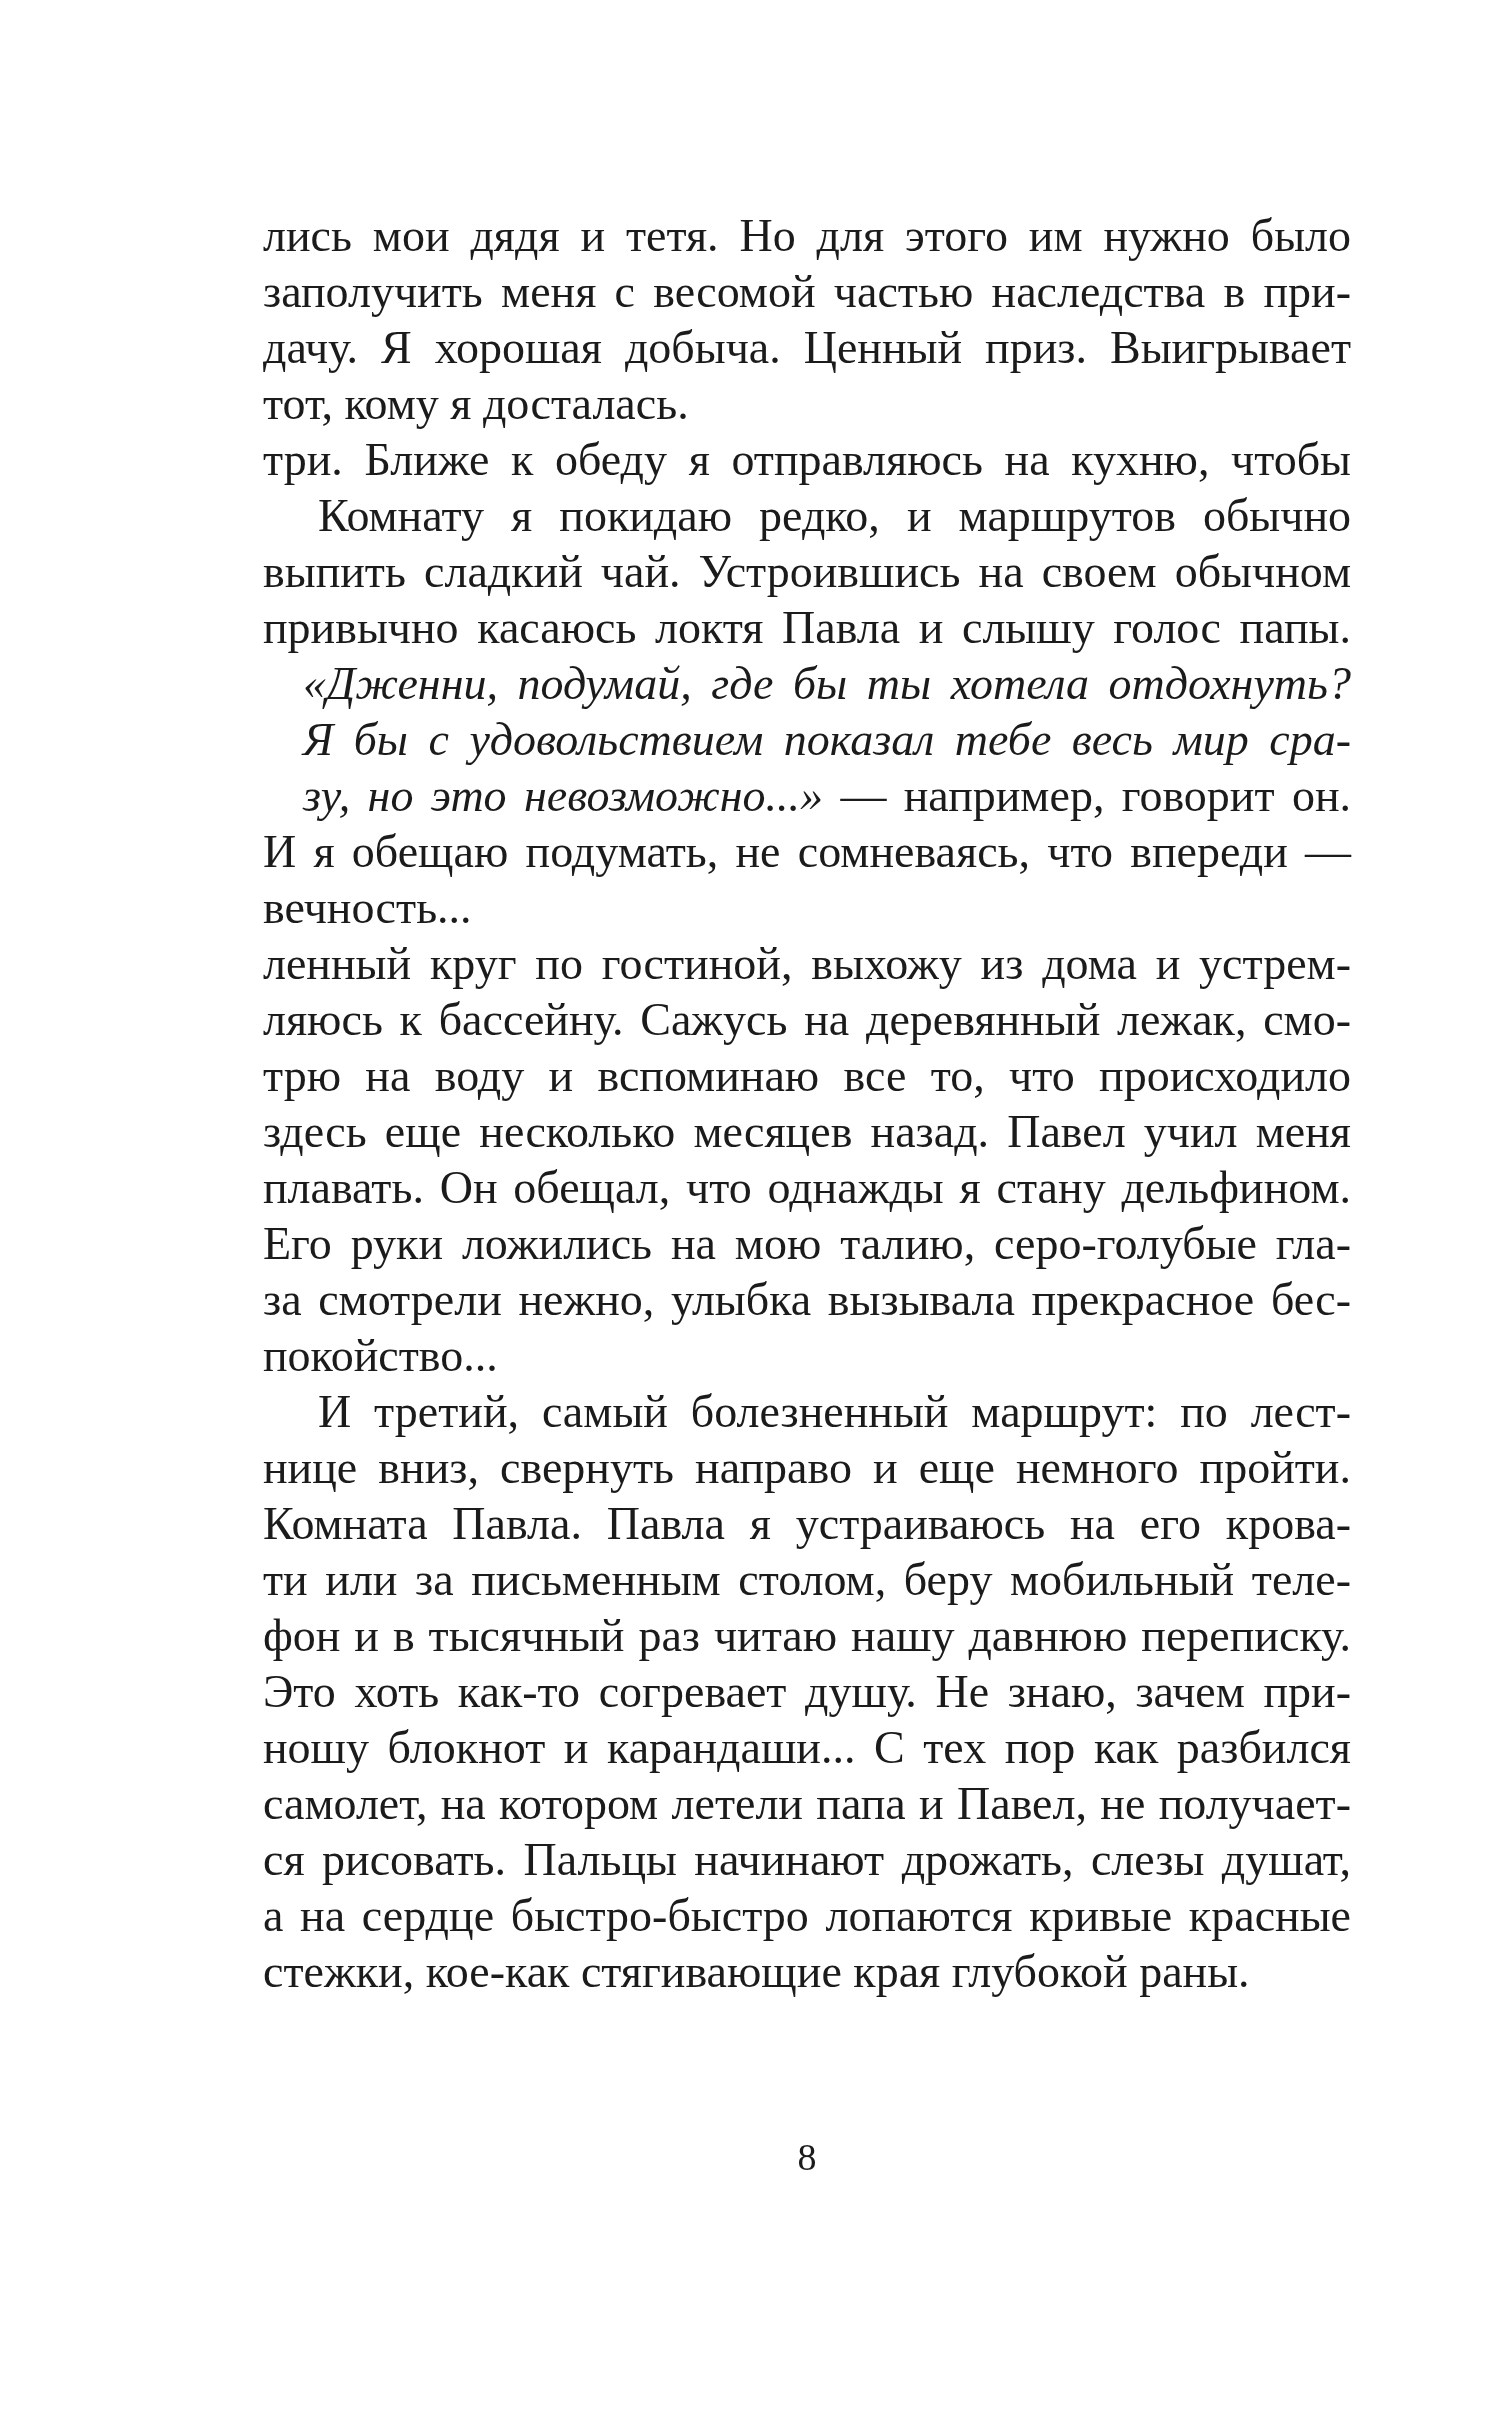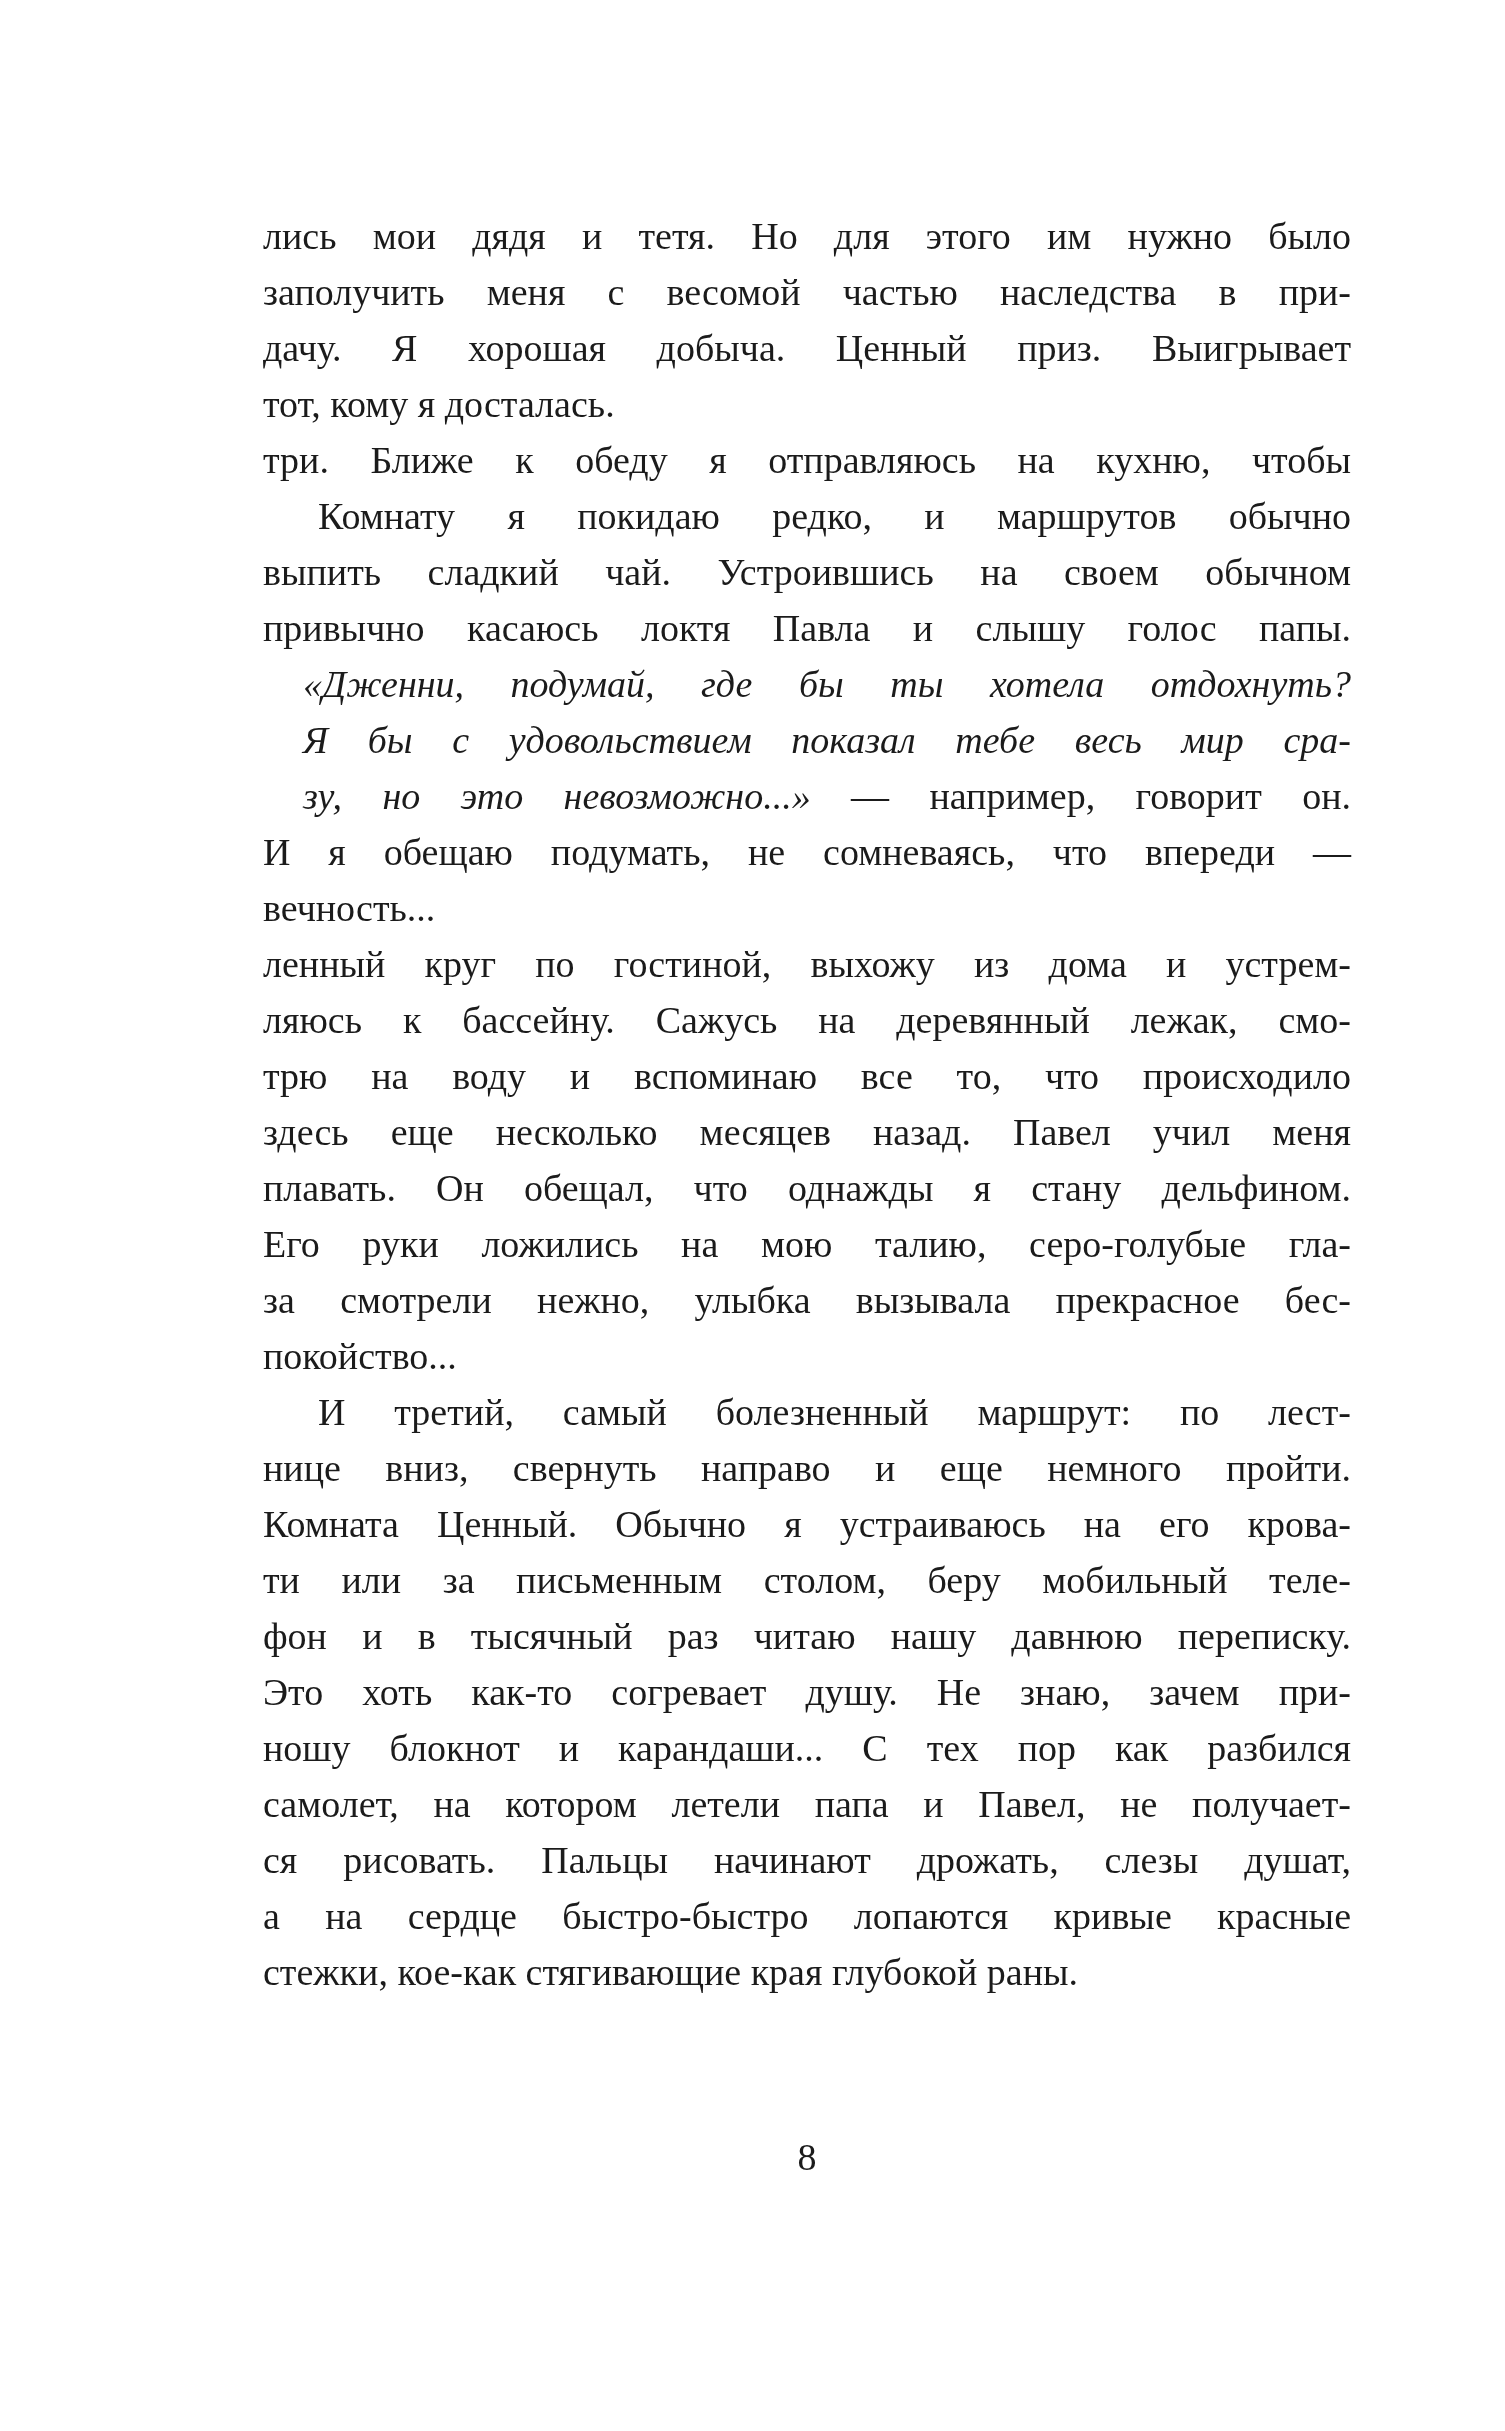--- a/index.html
+++ b/index.html
@@ -17,21 +17,21 @@
   .page {
     position: absolute;
     inset: 0;
     background: #ffffff;
   }
   .text-block {
     position: absolute;
     left: 263px;
     top: 208px;
     width: 1088px;
-    font-size: 38px;
+    font-size: 46px;
     line-height: 56px;
   }
   .paragraph {
     margin: 0;
     padding: 0;
   }
   .line {
     text-align: justify;
     text-align-last: justify;
     white-space: normal;
@@ -85,21 +85,21 @@
         <div class="line"><span>трю на воду и вспоминаю все то, что происходило</span></div>
         <div class="line"><span>здесь еще несколько месяцев назад. Павел учил меня</span></div>
         <div class="line"><span>плавать. Он обещал, что однажды я стану дельфином.</span></div>
         <div class="line"><span>Его руки ложились на мою талию, серо-голубые гла-</span></div>
         <div class="line"><span>за смотрели нежно, улыбка вызывала прекрасное бес-</span></div>
         <div class="line last"><span>покойство...</span></div>
       </div>
       <div class="paragraph">
         <div class="line indent"><span>И третий, самый болезненный маршрут: по лест-</span></div>
         <div class="line"><span>нице вниз, свернуть направо и еще немного пройти.</span></div>
-        <div class="line"><span>Комната Ценный. Обычно я устраиваюсь на его крова-</span></div>
+        <div class="line"><span>Комната Павла. Павла я устраиваюсь на его крова-</span></div>
         <div class="line"><span>ти или за письменным столом, беру мобильный теле-</span></div>
         <div class="line"><span>фон и в тысячный раз читаю нашу давнюю переписку.</span></div>
         <div class="line"><span>Это хоть как-то согревает душу. Не знаю, зачем при-</span></div>
         <div class="line"><span>ношу блокнот и карандаши... С тех пор как разбился</span></div>
         <div class="line"><span>самолет, на котором летели папа и Павел, не получает-</span></div>
         <div class="line"><span>ся рисовать. Пальцы начинают дрожать, слезы душат,</span></div>
         <div class="line"><span>а на сердце быстро-быстро лопаются кривые красные</span></div>
         <div class="line last"><span>стежки, кое-как стягивающие края глубокой раны.</span></div>
       </div>
     </div>

